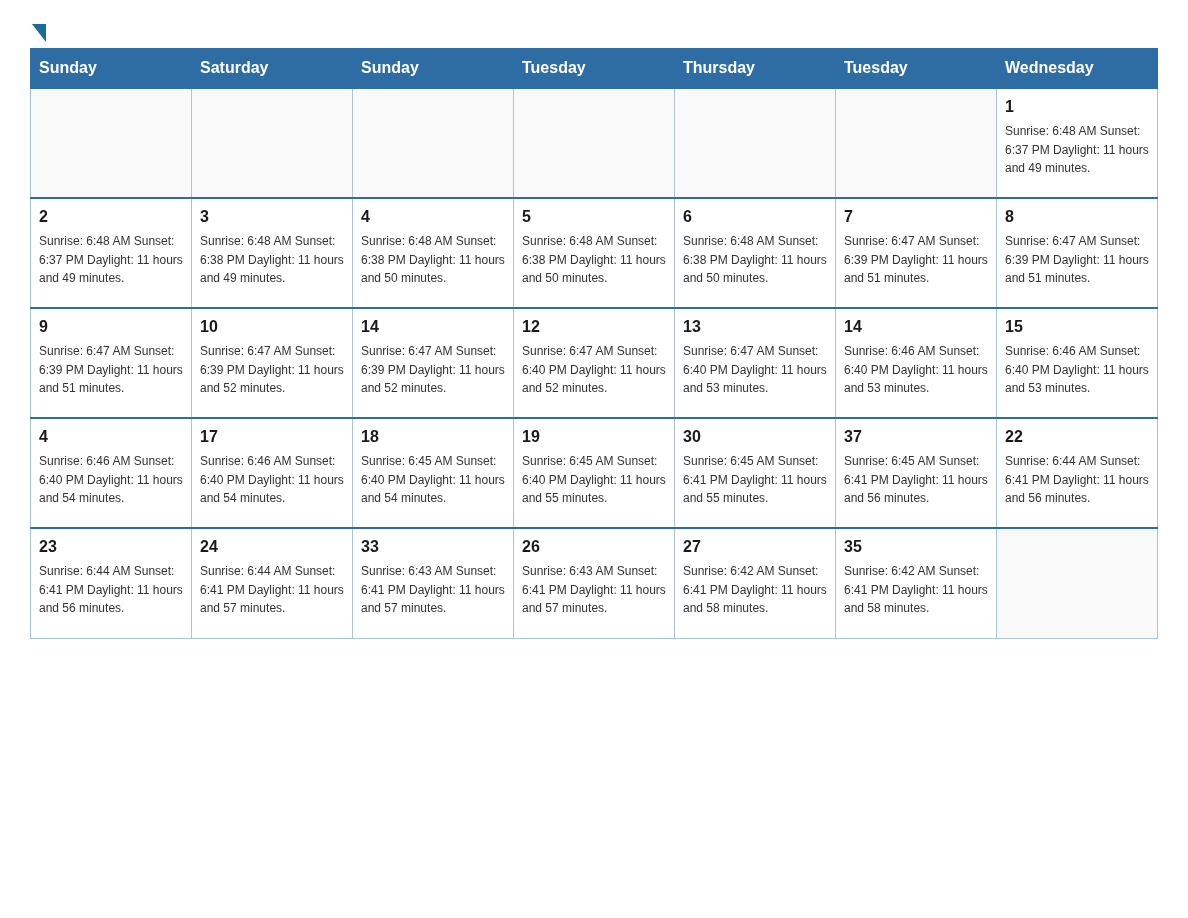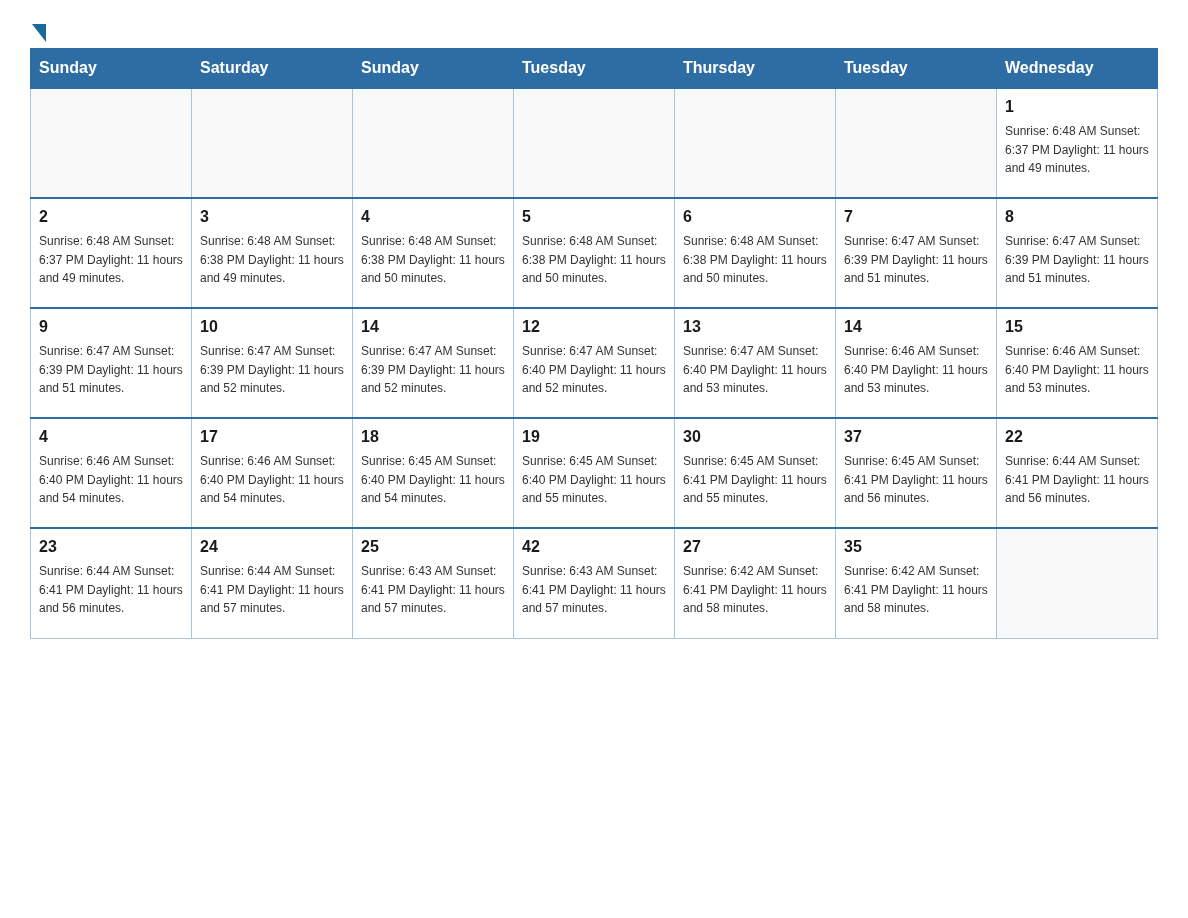--- a/index.html
+++ b/index.html
@@ -312,28 +312,28 @@
 and 56 minutes.</div>
         </td>
         <td>
           <span class="day-number">24</span>
           <div class="day-info">Sunrise: 6:44 AM
 Sunset: 6:41 PM
 Daylight: 11 hours
 and 57 minutes.</div>
         </td>
         <td>
-          <span class="day-number">25</span>
+          <span class="day-number">33</span>
           <div class="day-info">Sunrise: 6:43 AM
 Sunset: 6:41 PM
 Daylight: 11 hours
 and 57 minutes.</div>
         </td>
         <td>
-          <span class="day-number">42</span>
+          <span class="day-number">26</span>
           <div class="day-info">Sunrise: 6:43 AM
 Sunset: 6:41 PM
 Daylight: 11 hours
 and 57 minutes.</div>
         </td>
         <td>
           <span class="day-number">27</span>
           <div class="day-info">Sunrise: 6:42 AM
 Sunset: 6:41 PM
 Daylight: 11 hours

